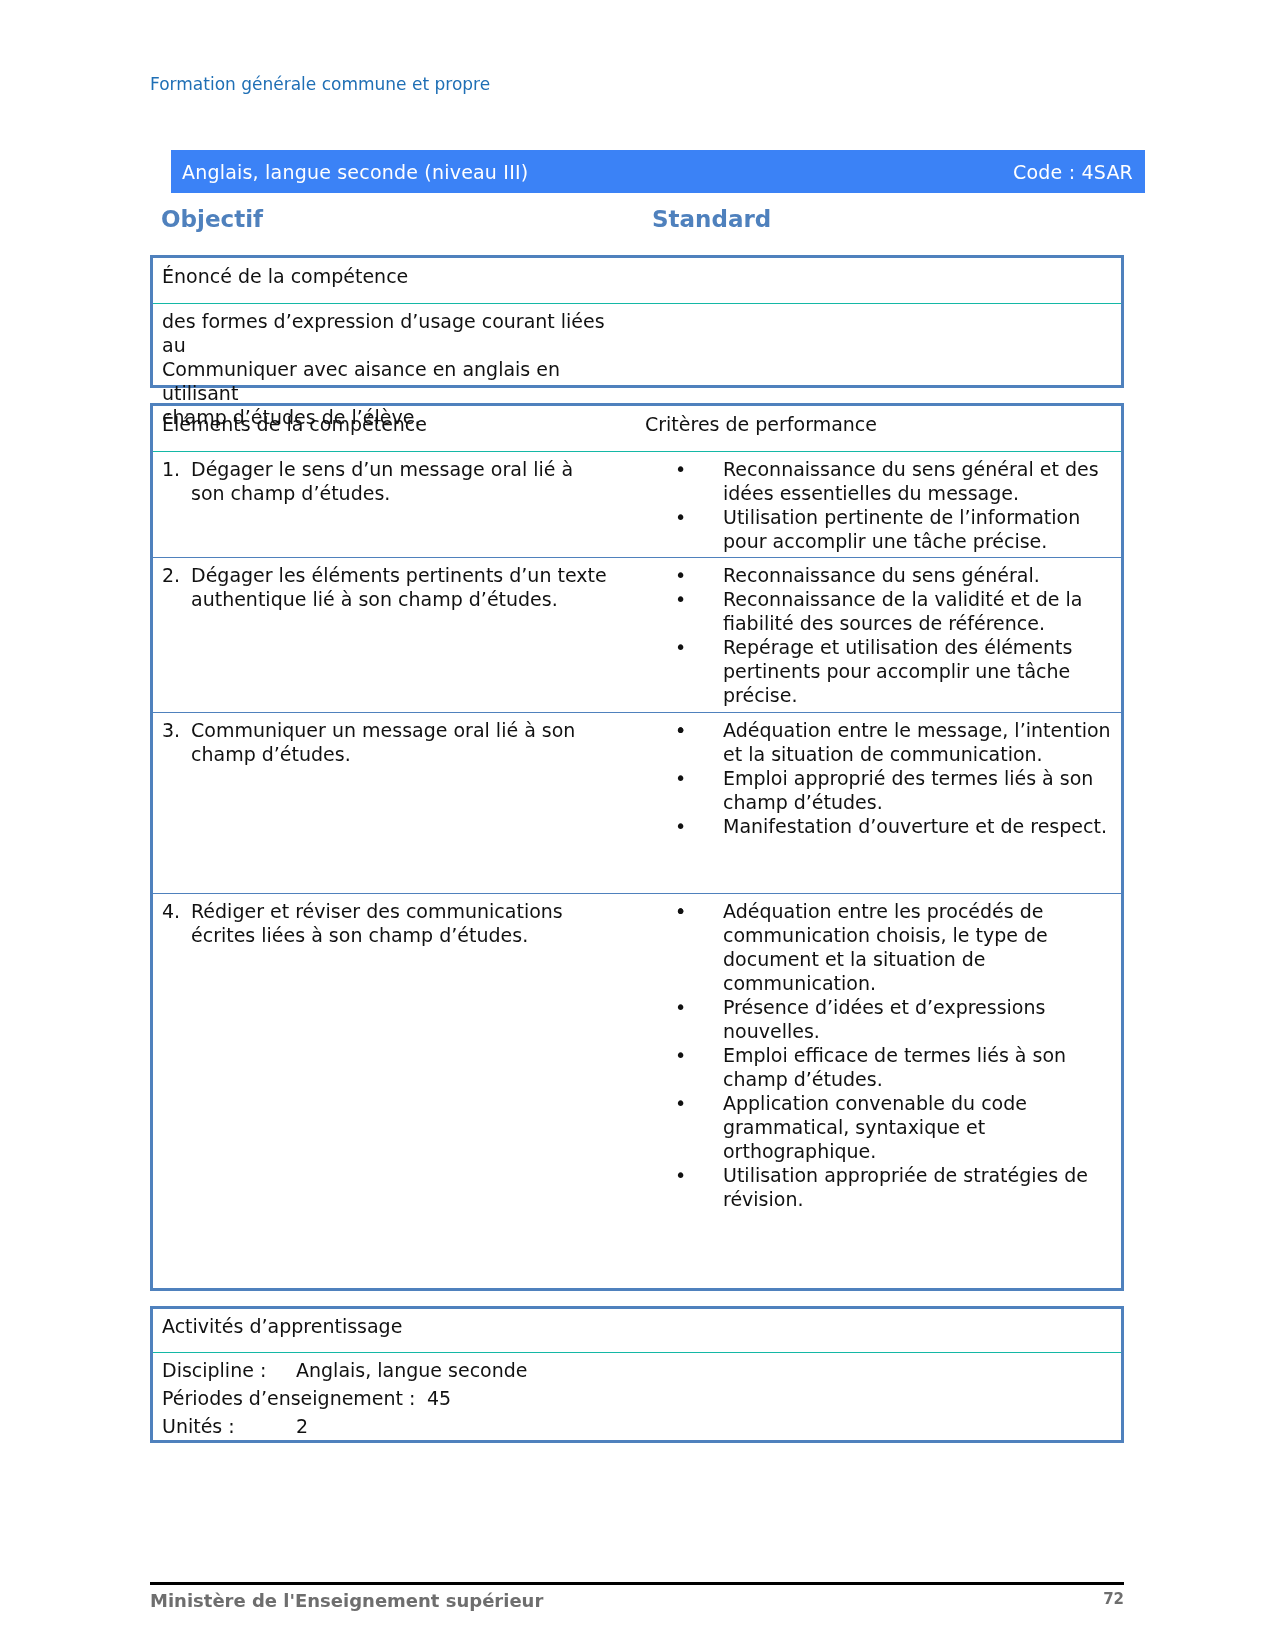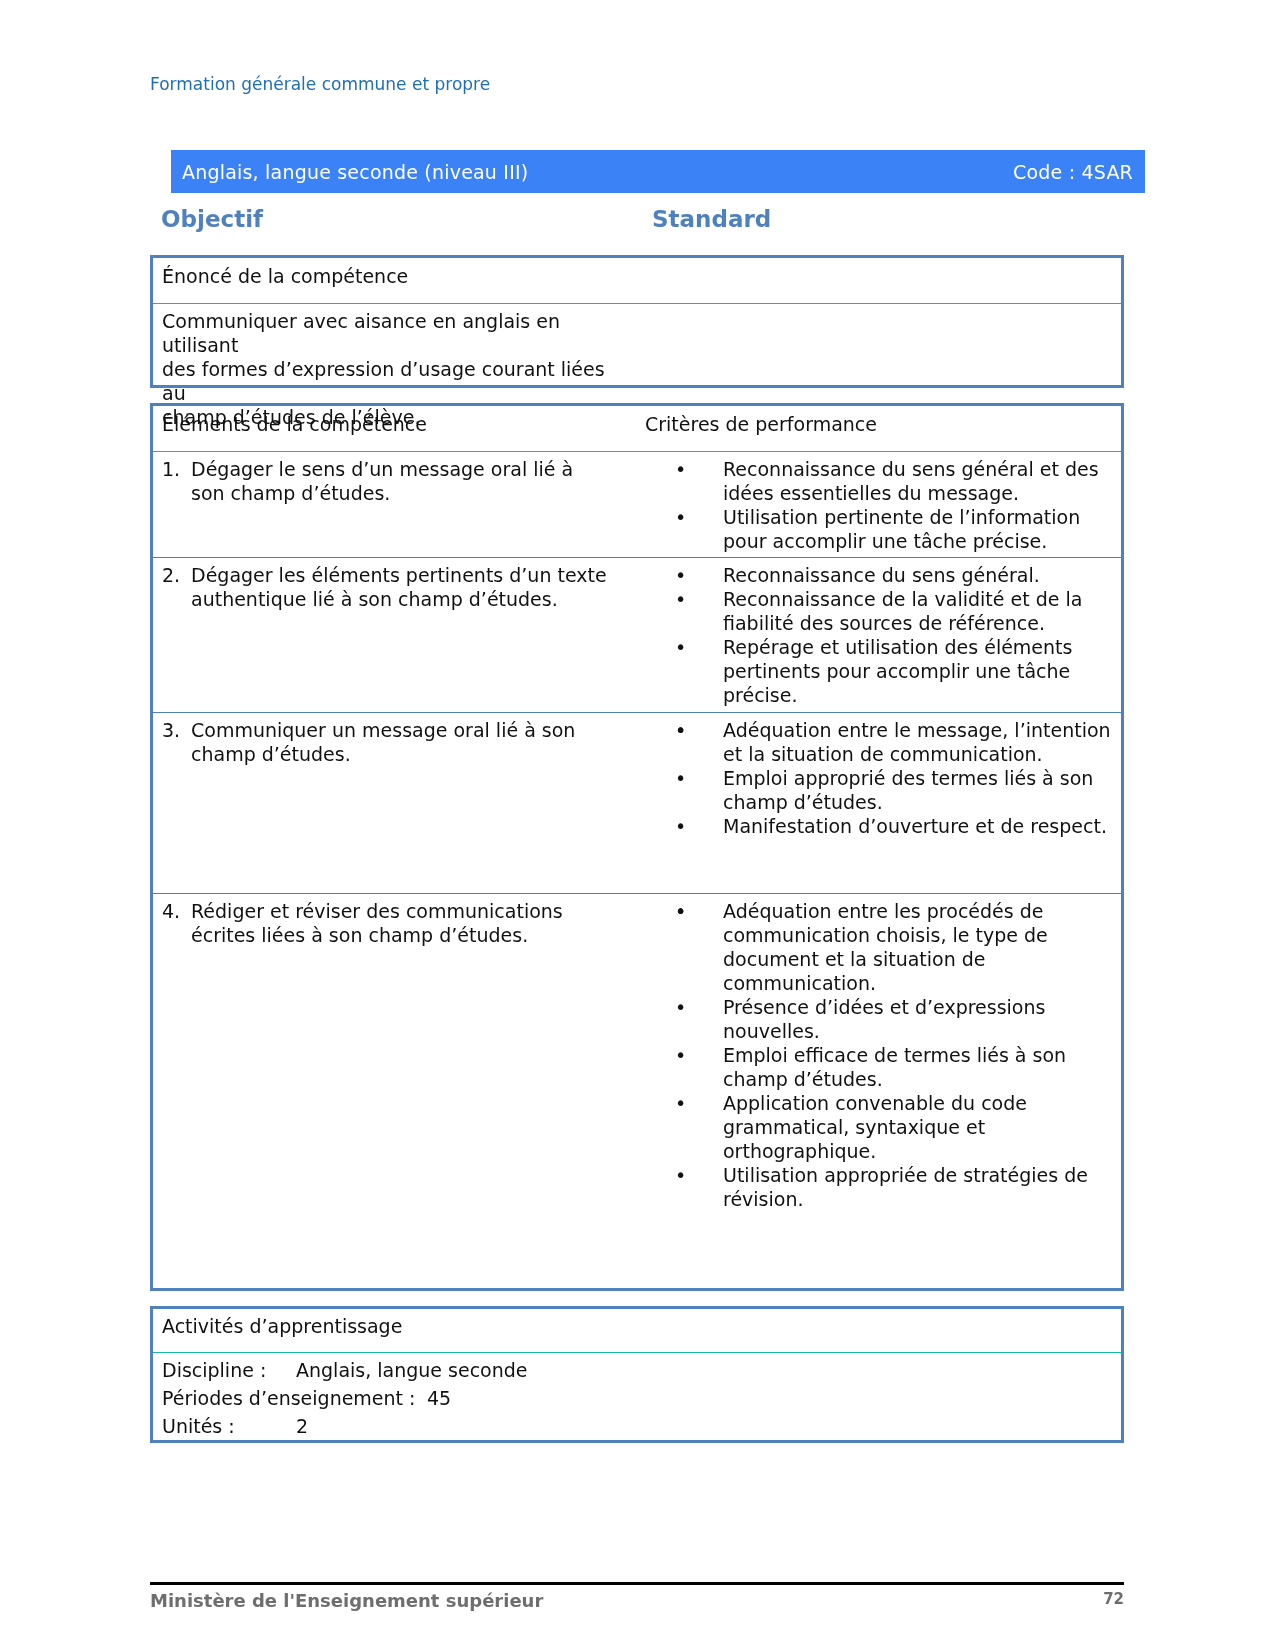--- a/index.html
+++ b/index.html
@@ -63,22 +63,22 @@
 </div>
 
 <div class="section-heads">
   <span class="obj">Objectif</span>
   <span class="std">Standard</span>
 </div>
 
 <div class="box" id="enonce">
   <div class="head">Énoncé de la compétence</div>
   <div class="body">
+    <div>des formes d’expression d’usage courant liées au</div>
     <div>Communiquer avec aisance en anglais en utilisant</div>
-    <div>des formes d’expression d’usage courant liées au</div>
     <div>champ d’études de l’élève.</div>
   </div>
 </div>
 
 <div class="box" id="elements">
   <div class="head">
     <span>Éléments de la compétence</span>
     <span class="h2">Critères de performance</span>
   </div>
 

